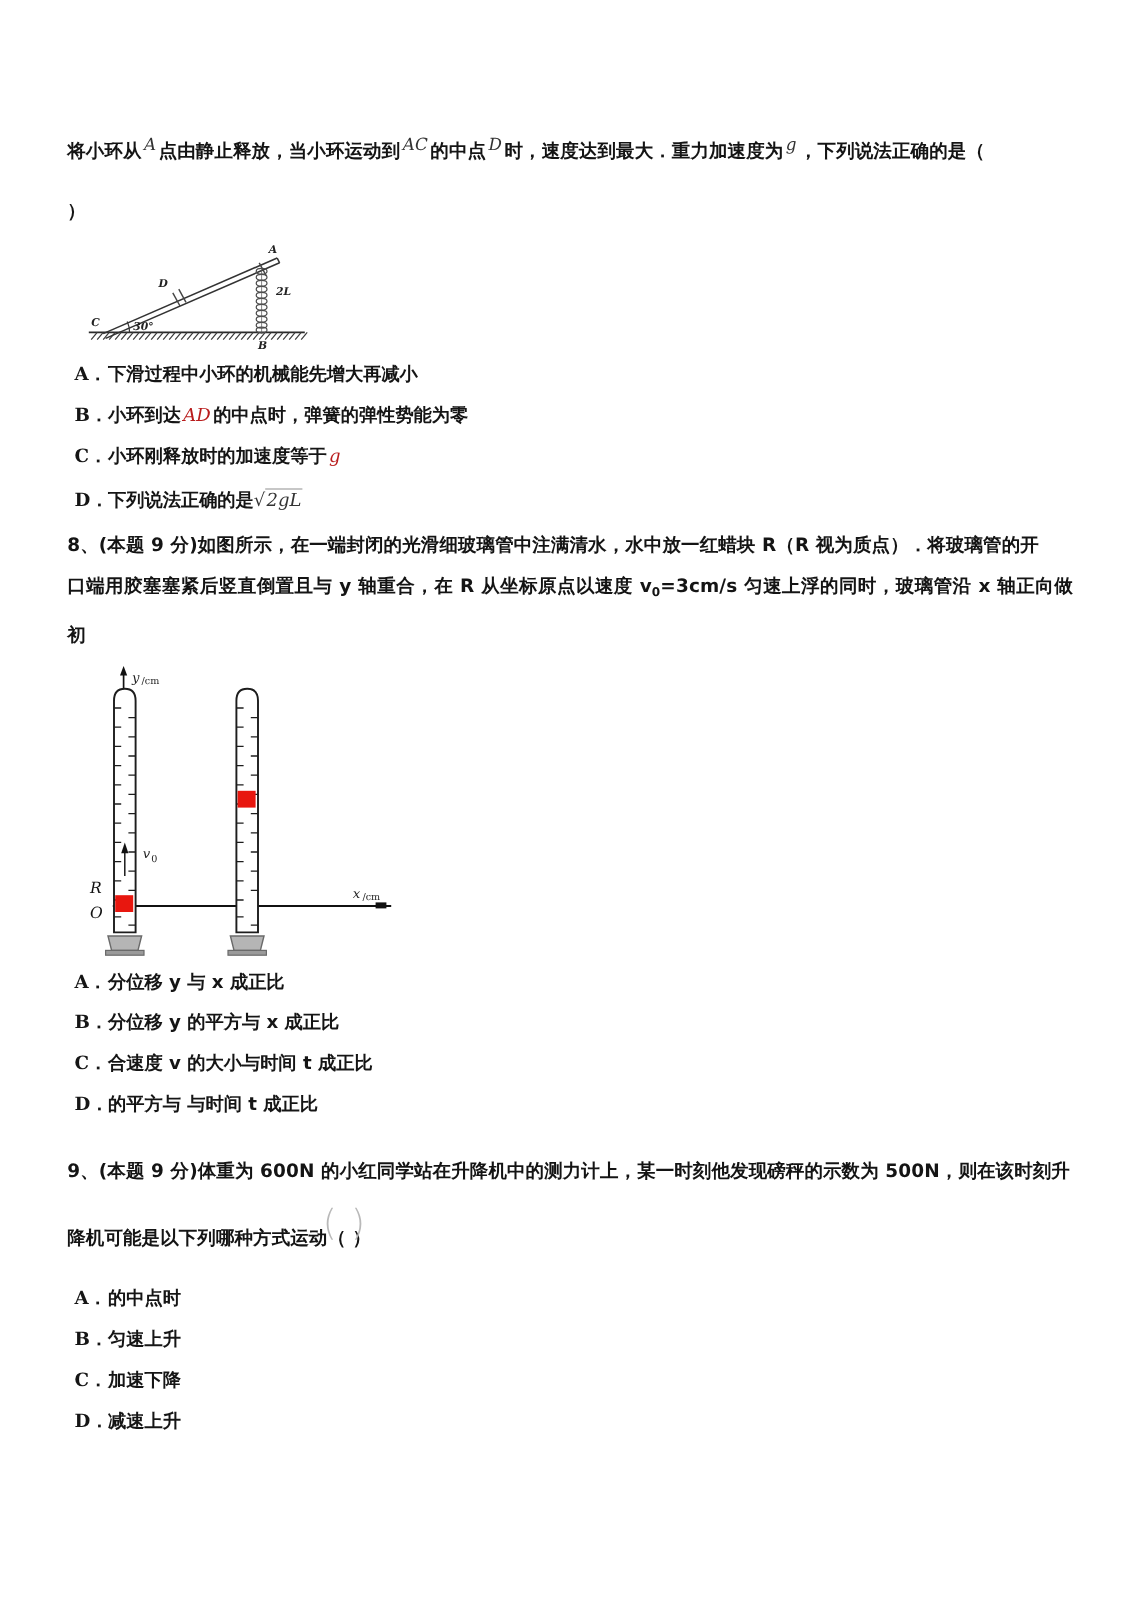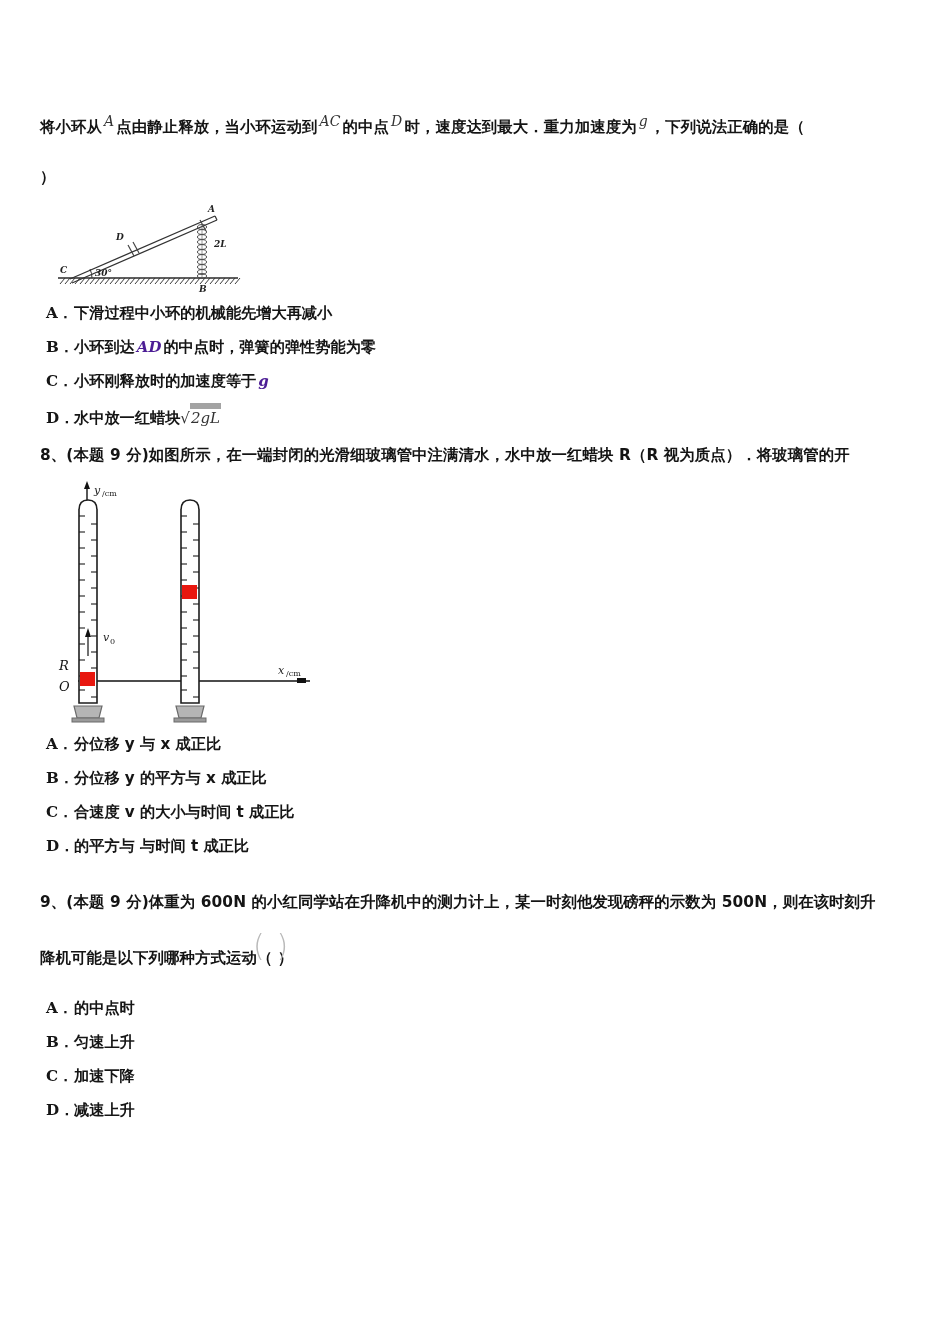--- a/index.html
+++ b/index.html
@@ -14,21 +14,21 @@
     position: relative;
     font-family: "DejaVu Sans", "Liberation Sans", sans-serif;
     color: #000000;
     overflow: hidden;
   }
   .page {
     position: relative;
     width: 950px;
     height: 1344px;
     box-sizing: border-box;
-    padding: 0 40px;
+    padding: 0 56px;
   }
 
   
   .qline {
     font-size: 15.4px;
     line-height: 34px;
     letter-spacing: 0.1px;
     color: #141414;
     text-align: justify;
     font-weight: 600;
@@ -42,23 +42,23 @@
     font-size: 14px;
     vertical-align: super;
     color: #333;
     padding: 0 2px;
     font-weight: 400;
   }
   .inline-math {
     font-family: "DejaVu Serif", "Liberation Serif", serif;
     font-style: italic;
     font-size: 15px;
-    color: #4c1d95;
+    color: #b91c1c;
     padding: 0 2px;
-    font-weight: 700;
+    font-weight: 400;
   }
   .sub {
     font-size: 10px;
     vertical-align: sub;
   }
 
   
   .options {
     margin: 0;
     padding: 0;
@@ -85,21 +85,21 @@
   .radical {
     font-family: "DejaVu Serif", "Liberation Serif", serif;
     font-style: italic;
     font-size: 15px;
     color: #333;
     white-space: nowrap;
     font-weight: 400;
   }
   .radical .rad-sym { font-style: normal; }
   .radical .rad-body {
-    border-top: 6px solid #a3a3a3;
+    border-top: 1px solid #a3a3a3;
     padding: 0 1px 0 1px;
   }
 
   
   .fig {
     position: relative;
   }
   .fig1 {
     width: 190px;
     height: 92px;
@@ -233,27 +233,28 @@
       <div class="opt">
         <span class="opt-key">B．</span>
         <span class="opt-text"><span>小环到达</span><span class="inline-math">AD</span><span>的中点时，弹簧的弹性势能为零</span></span>
       </div>
       <div class="opt">
         <span class="opt-key">C．</span>
         <span class="opt-text"><span>小环刚释放时的加速度等于</span><span class="inline-math">g</span></span>
       </div>
       <div class="opt" style="line-height:40px;">
         <span class="opt-key">D．</span>
-        <span class="opt-text"><span>水中放一红蜡块</span><span class="radical"><span class="rad-sym">√</span><span class="rad-body">2gL</span></span></span>
+        <span class="opt-text"><span>下列说法正确的是</span><span class="radical"><span class="rad-sym">√</span><span class="rad-body">2gL</span></span></span>
       </div>
     </div>
   </div>
 
   <div style="">
     <div class="qline qblock"><span>8、</span><span>(本题 9 分)</span><span>如图所示，在一端封闭的光滑细玻璃管中注满清水，水中放一红蜡块 R（R 视为质点）．将玻璃管的开</span></div>
+    <div class="qline qblock"><span>口端用胶塞塞紧后竖直倒置且与 y 轴重合，在 R 从坐标原点以速度 v</span><span class="sub">0</span><span>=3cm/s 匀速上浮的同时，玻璃管沿 x 轴正向做初</span></div>
 
     <div class="fig fig2">
       <svg width="280" height="245" viewBox="0 0 280 245" xmlns="http://www.w3.org/2000/svg">
 
         <line x1="37" y1="8" x2="37" y2="210" stroke="#111" stroke-width="1.4"></line>
         <polygon points="37,3 34,11 40,11" fill="#111"></polygon>
 
         <text x="44" y="16" font-family="DejaVu Serif, serif" font-size="11" font-style="italic" fill="#222">y</text>
         <text x="52" y="18" font-family="DejaVu Serif, serif" font-size="8" fill="#222">/cm</text>
 

